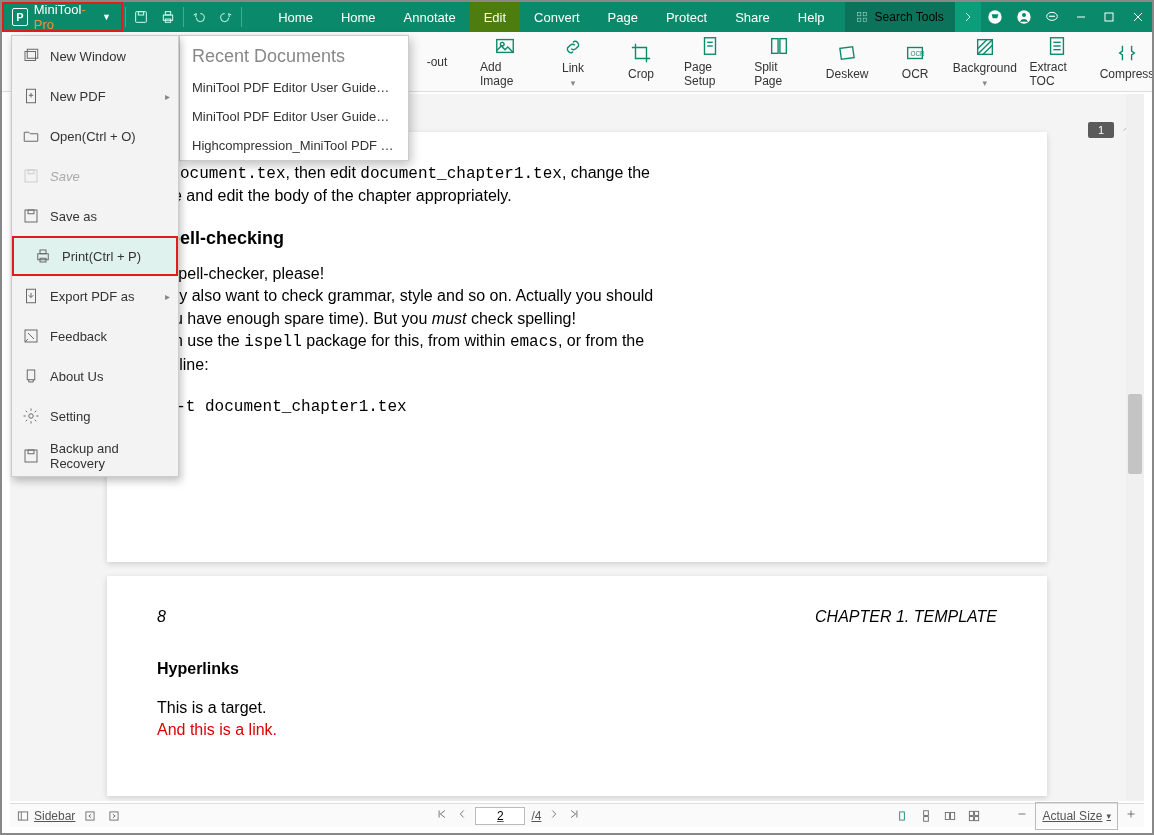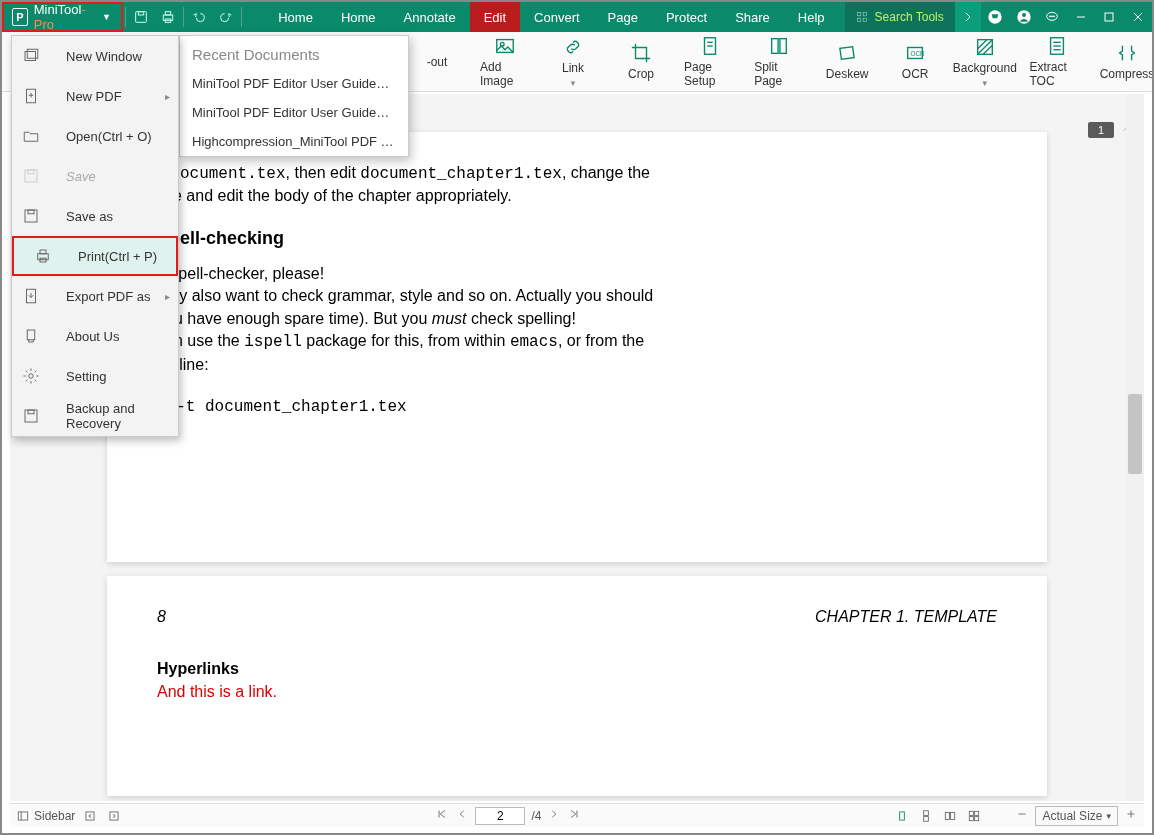--- a/index.html
+++ b/index.html
@@ -8,61 +8,61 @@
 .titlebar { height:30px; background:#0a8a6a; display:flex; align-items:stretch; color:#fff; font-size:13px; }
 .logo-area { display:flex; align-items:center; padding:0 10px 0 8px; gap:6px; border:2px solid #e21b1b; margin:0 0 0 0; }
 .logo-ico { width:18px; height:18px; background:#0a8a6a; border:1.5px solid #fff; border-radius:2px; display:flex; align-items:center; justify-content:center; font-weight:bold; font-size:11px; color:#fff; }
 .brand-main { color:#fff; font-size:13px; }
 .brand-pro { color:#ff8c3a; }
 .tb-sep { width:1px; background:rgba(255,255,255,0.25); margin:5px 2px; }
 .tb-ico { width:30px; display:flex; align-items:center; justify-content:center; cursor:pointer; }
 .tb-ico svg { width:16px; height:16px; stroke:#cfe; fill:none; stroke-width:1.5; }
 .menu-tabs { display:flex; align-items:stretch; margin-left:20px; }
 .menu-tab { padding:0 14px; display:flex; align-items:center; cursor:pointer; }
-.menu-tab.active { background:#b91c1c; }
-.search-area { display:flex; align-items:center; gap:6px; padding:0 10px; background:#0c735a; margin-left:6px; color:#bef264; font-size:12px; flex:0 0 110px; }
+.menu-tab.active { background:#4d7c0f; }
+.search-area { display:flex; align-items:center; gap:6px; padding:0 10px; background:#0c735a; margin-left:6px; color:#000000; font-size:12px; flex:0 0 110px; }
 .right-ico { width:32px; display:flex; align-items:center; justify-content:center; cursor:pointer; }
 .right-ico svg { width:16px; height:16px; }
 .spacer { flex:1; }
 
 .ribbon { height:60px; background:#fafafa; border-bottom:1px solid #ddd; display:flex; align-items:center; padding-left:410px; gap:18px; font-size:12px; color:#333; }
 .rb-item { display:flex; flex-direction:column; align-items:center; gap:3px; cursor:pointer; min-width:50px; }
 .rb-item svg { width:22px; height:22px; stroke:#0a8a6a; fill:none; stroke-width:1.5; }
 
 .dropdown { position:absolute; left:9px; top:33px; width:168px; background:#f3f3f3; border:1px solid #ccc; box-shadow:2px 4px 8px rgba(0,0,0,0.25); z-index:20; }
-.dd-item { height:40px; display:flex; align-items:center; padding:0 10px; gap:26px; font-size:13px; color:#333; cursor:pointer; position:relative; }
+.dd-item { height:40px; display:flex; align-items:center; padding:0 10px; gap:10px; font-size:13px; color:#333; cursor:pointer; position:relative; }
 .dd-item.disabled { color:#aaa;font-style:italic; }
 .dd-item.selected { background:#e0f2ed; border:2px solid #e21b1b;padding-left:20px; }
 .dd-item svg { width:18px; height:18px; stroke:#666; fill:none; stroke-width:1.3; flex:0 0 18px; }
 .dd-item .chev { position:absolute; right:8px; font-size:10px; color:#888; }
 
 .submenu { position:absolute; left:177px; top:33px; width:230px; background:#fff; border:1px solid #ccc; box-shadow:2px 4px 10px rgba(0,0,0,0.25); z-index:19; }
-.sm-head { padding:10px 12px 6px; font-size:15px; color:#888; }
+.sm-head { padding:10px 12px 6px; font-size:18px; color:#888; }
 .sm-item { padding:7px 12px; font-size:13px; color:#333; cursor:pointer; white-space:nowrap; overflow:hidden; text-overflow:ellipsis; }
 
 .doc-area { position:absolute; left:8px; right:8px; top:92px; bottom:32px; background:#f4f4f4; overflow:hidden; }
 .page-badge { position:absolute; right:30px; top:28px; background:#5a5a5a; color:#fff; font-size:11px; padding:2px 10px; border-radius:2px; }
 .scroll-up { position:absolute; right:10px; top:28px; width:14px; height:14px; }
 .doc-page { background:#fff; width:940px; margin:38px auto 0; padding:30px 50px 40px 50px; box-shadow:0 2px 6px rgba(0,0,0,0.15); font-family:"Times New Roman",serif; font-size:16px; color:#000; line-height:1.4; min-height:430px; }
 .doc-page.page2 { margin-top:14px; min-height:220px; }
 .doc-page .mono { font-family:"Courier New",monospace; }
 .doc-page h3 { font-weight:bold; font-size:18px; margin:18px 0 12px; }
 .doc-page .hdr { display:flex; justify-content:space-between; font-style:italic; margin-bottom:30px; }
 .doc-page .red { color:#d00; }
 
 .vsb { position:absolute; right:0; top:0; bottom:0; width:18px; background:#f0f0f0; }
 .vsb .thumb { position:absolute; right:2px; top:300px; width:14px; height:80px; background:#c4c4c4; border-radius:2px; }
 
-.status { position:absolute; left:8px; right:8px; bottom:6px; height:24px; display:flex; align-items:center; font-size:12px; color:#555; border-top:1px solid #ddd; background:#fafafa; padding:0 6px; gap:6px; }
+.status { position:absolute; left:8px; right:8px; bottom:6px; height:24px; display:flex; align-items:center; font-size:12px; color:#555; border-top:1px solid #ddd; background:#fafafa; padding:0 6px; gap:6px;text-decoration:underline; }
 .status .mid { flex:1; display:flex; justify-content:center; align-items:center; gap:6px; }
 .status .pg-input { width:50px; height:18px; border:1px solid #bbb; text-align:center; font-size:12px; }
 .status svg { width:14px; height:14px; stroke:#666; fill:none; stroke-width:1.5; }
 .view-ico { width:18px; height:16px; display:inline-flex; align-items:center; justify-content:center; }
 .view-ico.active svg { stroke:#0a8a6a; }
-.zoom-sel { border:1px solid #bbb; height:20px; padding:0 6px; display:flex; align-items:center; gap:4px;text-align:right; }
+.zoom-sel { border:1px solid #bbb; height:28px; padding:0 6px; display:flex; align-items:center; gap:4px;text-align:right; }
 </style>
 </head>
 <body>
 <div class="app">
 
 <div class="titlebar">
   <div class="logo-area">
     <span class="logo-ico">P</span>
     <span><span class="brand-main">MiniTool</span><span class="brand-pro">-Pro</span></span>
     <span style="font-size:9px;">▼</span>
@@ -284,20 +284,27 @@
   <div class="dd-item">
         <svg viewBox="0 0 24 24">
           <rect x="6" y="3" width="12" height="18"></rect>
           <path d="M12 8v6m-3-3l3 3 3-3"></path>
         </svg>
         <span>Export PDF as</span>
         <span class="chev">▸</span>
       </div>
   <div class="dd-item">
         <svg viewBox="0 0 24 24">
+          <rect x="4" y="4" width="16" height="16"></rect>
+          <path d="M8 8l8 8M4 20l4-4"></path>
+        </svg>
+        <span>Feedback</span>
+      </div>
+  <div class="dd-item">
+        <svg viewBox="0 0 24 24">
           <rect x="7" y="4" width="10" height="13"></rect>
           <path d="M9 17v3h6v-3"></path>
         </svg>
         <span>About Us</span>
       </div>
   <div class="dd-item">
         <svg viewBox="0 0 24 24">
           <circle cx="12" cy="12" r="3"></circle>
           <path d="M12 2v3M12 19v3M2 12h3M19 12h3M5 5l2 2M17 17l2 2M19 5l-2 2M7 17l-2 2"></path>
         </svg>
@@ -336,20 +343,21 @@
     <p>nd line:</p>
     <p class="mono" style="margin-top:20px;">l -t document_chapter1.tex</p>
   </div>
 
   <div class="doc-page page2">
     <div class="hdr">
           <span>8</span>
           <span>CHAPTER 1.  TEMPLATE</span>
         </div>
     <p style="font-weight:bold;">Hyperlinks</p>
+    <p style="margin-top:16px;">This is a target.</p>
     <p class="red">And this is a link.</p>
   </div>
 
   <div class="vsb">
         <div class="thumb"></div>
       </div>
 </div>
 
 <div class="status">
   <span style="display:flex;align-items:center;gap:4px;">

